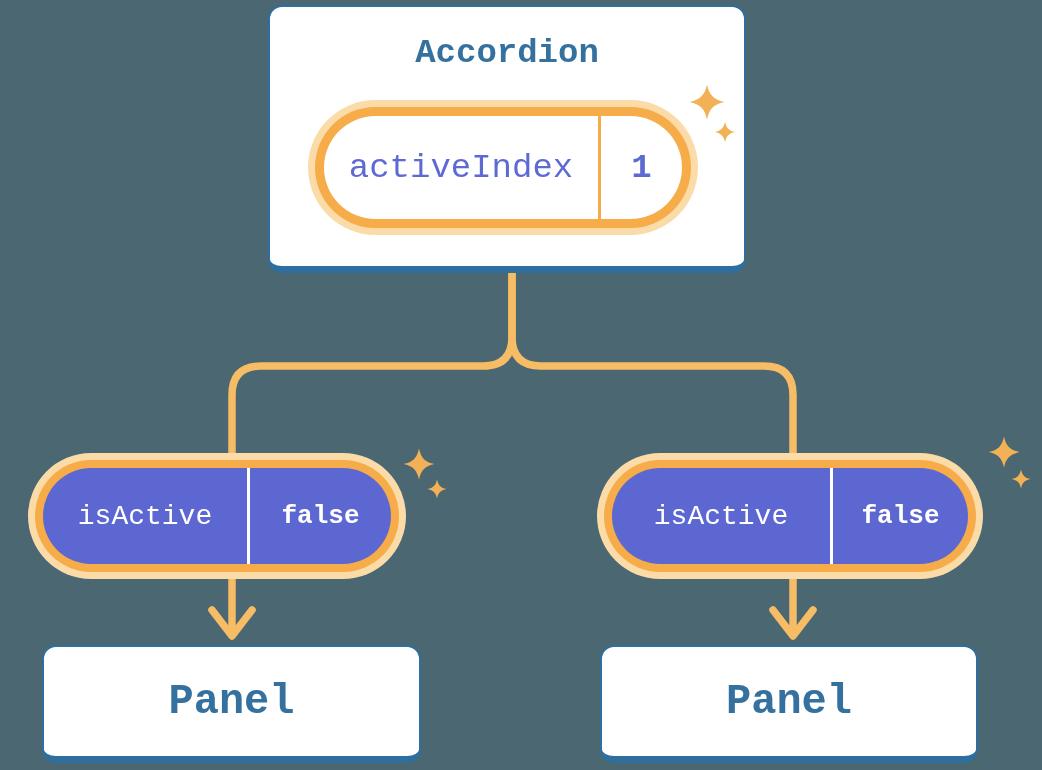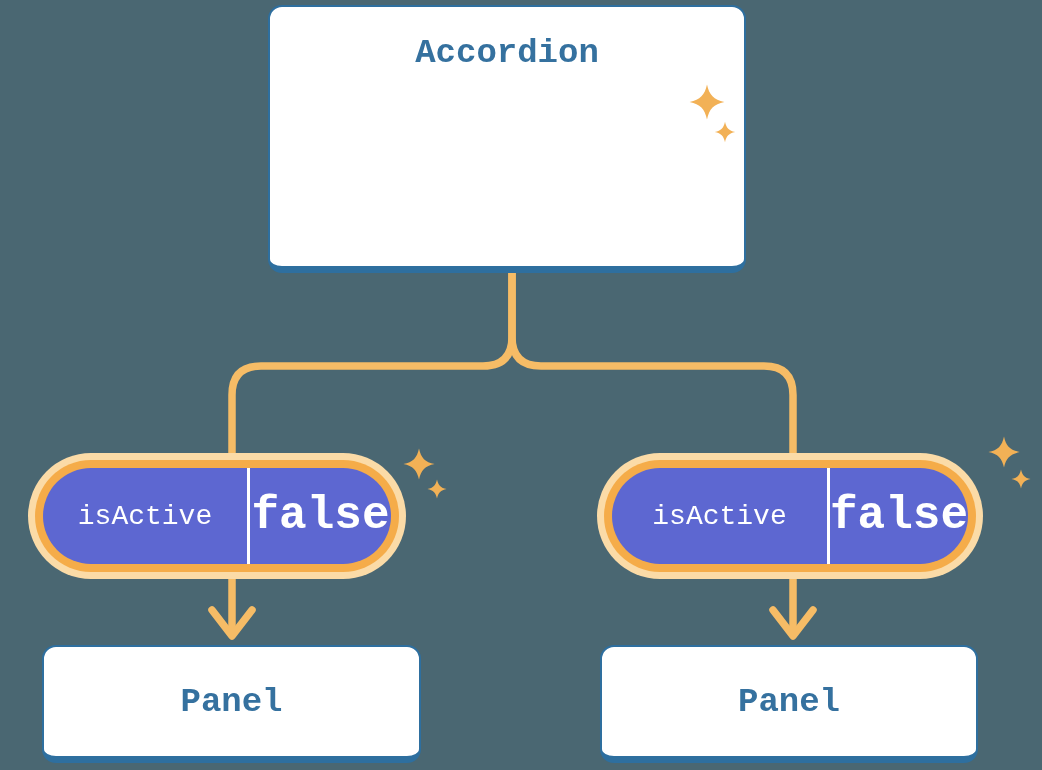--- a/index.html
+++ b/index.html
@@ -28,21 +28,21 @@
     border-radius:14px;
   }
   .card.accordion{left:268px;top:5px;width:478px;height:268px;}
   .card-title{
     margin-top:27px;text-align:center;
     font-size:34px;font-weight:600;color:var(--blue-text);
   }
   .card.panel{display:flex;align-items:center;justify-content:center;}
   .card.panel-left{left:42px;top:645px;width:379px;height:118px;}
   .card.panel-right{left:600px;top:645px;width:378px;height:118px;}
-  .panel-label{font-size:34px;font-weight:600;color:var(--blue-text);}
+  .panel-label{font-size:42px;font-weight:600;color:var(--blue-text);}
 
   .pill{position:absolute;z-index:2;}
   .pill-glow{background:var(--orange-glow);border-radius:999px;padding:7px;}
   .pill-ring{border-radius:999px;}
   .pill-body{border-radius:999px;display:flex;align-items:stretch;overflow:hidden;}
   .pill-section{display:flex;align-items:center;justify-content:center;}
 
   
   .pill.state{left:308px;top:100px;}
   .pill.state .pill-ring{background:var(--orange);padding:9px;}
@@ -55,38 +55,49 @@
   .pill.prop .pill-ring{background:var(--orange);padding:8px;}
   .pill.prop .pill-body{background:var(--purple);height:96px;}
   .pill.prop-left{left:28px;top:453px;}
   .pill.prop-left .pill-body{width:348px;}
   .pill.prop-left .prop-name{width:204px;}
   .pill.prop-right{left:597px;top:453px;}
   .pill.prop-right .pill-body{width:356px;}
   .pill.prop-right .prop-name{width:218px;}
   .prop-name{font-size:28px;color:var(--white-text);}
   .prop-divider{width:3px;background:var(--white-text);}
-  .prop-value{flex:1;font-size:46px;font-weight:700;color:var(--white-text);}
+  .prop-value{flex:1;font-size:26px;font-weight:700;color:var(--white-text);}
 </style>
 </head>
 <body>
 
 <div class="canvas">
 
   <svg class="connectors" width="1042" height="770" viewBox="0 0 1042 770">
     <path class="line" d="M512 264 V337 Q512 366 483 366 H261 Q232 366 232 395 V634"></path>
     <path class="line" d="M512 264 V337 Q512 366 541 366 H764 Q793 366 793 395 V634"></path>
     <path class="line" d="M212 610 L232 636 L252 610"></path>
     <path class="line" d="M773 610 L793 636 L813 610"></path>
   </svg>
 
   <div class="card accordion">
     <div class="card-title">Accordion</div>
   </div>
 
+  <div class="pill state">
+    <div class="pill-glow">
+      <div class="pill-ring">
+        <div class="pill-body">
+          <div class="pill-section state-name">activeIndex</div>
+          <div class="state-divider"></div>
+          <div class="pill-section state-value">1</div>
+        </div>
+      </div>
+    </div>
+  </div>
 
   <div class="pill prop prop-left">
     <div class="pill-glow">
       <div class="pill-ring">
         <div class="pill-body">
           <div class="pill-section prop-name">isActive</div>
           <div class="prop-divider"></div>
           <div class="pill-section prop-value">false</div>
         </div>
       </div>

